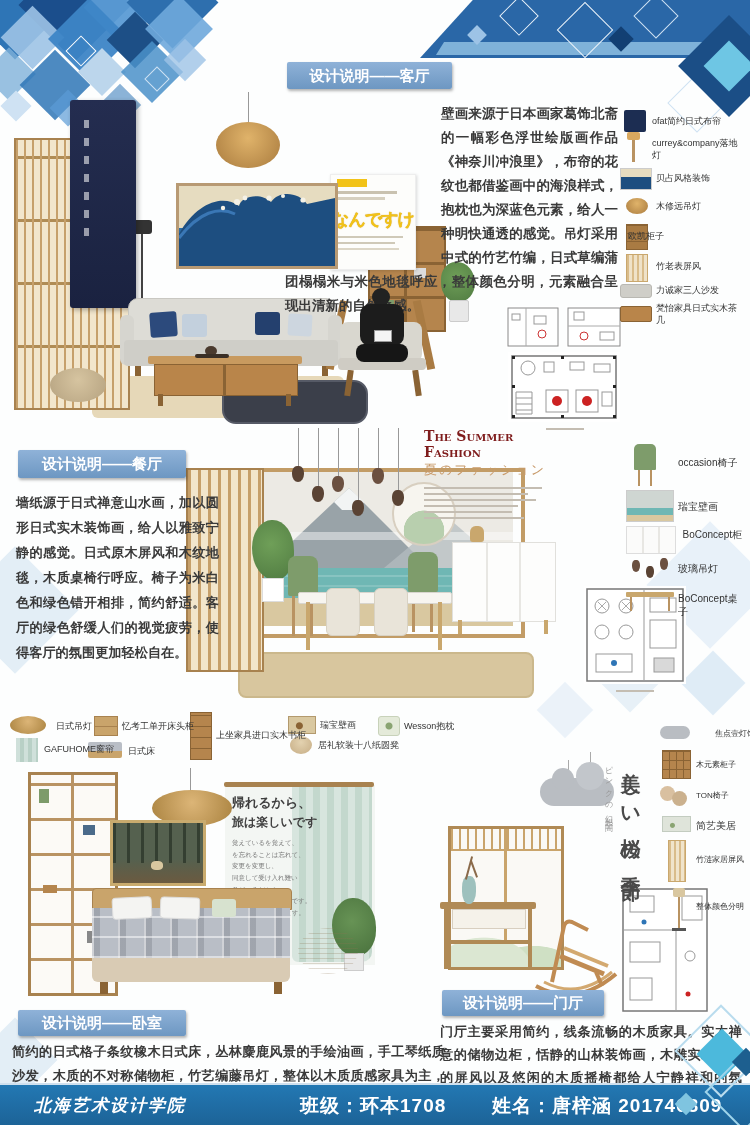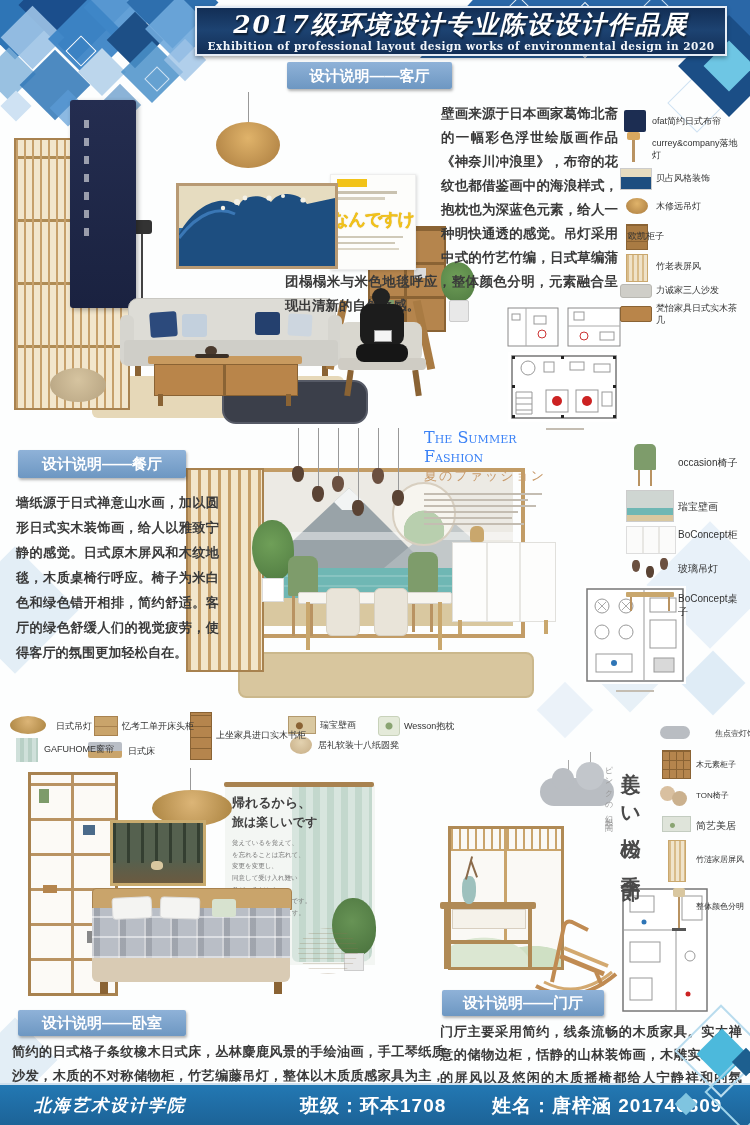--- a/index.html
+++ b/index.html
@@ -67,24 +67,20 @@
   <div class="diamond" style="left:711px;top:48px;width:36px;height:36px;background:#6ec6e4;z-index:4;"></div>
   <div class="diamond" style="left:676px;top:82px;width:40px;height:40px;border:1.5px solid #cfe2f3;z-index:3;"></div>
 
   <div class="diamond" style="left:-30px;top:565px;width:90px;height:90px;background:#bcd7ec;opacity:.4;"></div>
   <div class="diamond" style="left:665px;top:540px;width:90px;height:90px;background:#cfe2f3;opacity:.45;"></div>
   <div class="diamond" style="left:600px;top:640px;width:60px;height:60px;background:#bcd7ec;opacity:.35;"></div>
   <div class="diamond" style="left:690px;top:660px;width:46px;height:46px;background:#9dc3e6;opacity:.3;"></div>
   <div class="diamond" style="left:-15px;top:1030px;width:60px;height:60px;background:#bcd7ec;opacity:.4;"></div>
   <div class="diamond" style="left:545px;top:690px;width:40px;height:40px;background:#cfe2f3;opacity:.4;"></div>
 
-  <div class="banner">
-    <div class="banner-title">2017级环境设计专业陈设设计作品展</div>
-    <div class="banner-sub">Exhibition of professional layout design works of environmental design in 2020</div>
-  </div>
 
   <div class="badge" style="left:287px;top:62px;width:165px;height:27px;line-height:27px;">设计说明——客厅</div>
 
   <div class="body-text" style="left:285px;top:102px;width:333px;font-size:13.5px;line-height:24px;">
     <span class="abs" style="position:relative;float:left;width:150px;height:96px;margin:72px 6px 0 0;">
       <span class="abs" style="left:45px;top:0;width:84px;height:94px;background:#fdfdfb;border:1px solid #eee;box-shadow:1px 1px 3px rgba(0,0,0,.15);display:block;"></span>
       <span class="abs" style="left:52px;top:5px;width:30px;height:8px;background:#f2c318;display:block;"></span>
       <span class="abs" style="left:52px;top:17px;width:60px;height:3px;background:#c9c2b0;display:block;"></span>
       <span class="abs" style="left:52px;top:23px;width:48px;height:3px;background:#d6d0c0;display:block;"></span>
       <span class="abs" style="left:47px;top:34px;display:block;font-size:17px;font-weight:bold;color:#f2c318;text-shadow:0 0 1px #c98f00;letter-spacing:-1px;">なんですけ</span>
@@ -260,38 +256,38 @@
   <div class="abs" style="left:306px;top:602px;width:4px;height:48px;background:#c9a76d;z-index:7;"></div>
   <div class="abs" style="left:438px;top:602px;width:4px;height:48px;background:#c9a76d;z-index:7;"></div>
   <div class="abs" style="left:326px;top:588px;width:32px;height:46px;background:#e9e4d9;border:1px solid #d8d2c4;border-radius:6px;z-index:8;"></div>
   <div class="abs" style="left:374px;top:588px;width:32px;height:46px;background:#e9e4d9;border:1px solid #d8d2c4;border-radius:6px;z-index:8;"></div>
   <div class="abs" style="left:452px;top:542px;width:102px;height:78px;background:#fdfdfc;border:1px solid #e1e0dc;background-image:linear-gradient(90deg,transparent 0 33px,#e8e7e3 33px 35px,transparent 35px 66px,#e8e7e3 66px 68px,transparent 68px);z-index:6;"></div>
   <div class="abs" style="left:458px;top:620px;width:4px;height:14px;background:#c9a76d;z-index:6;"></div>
   <div class="abs" style="left:544px;top:620px;width:4px;height:14px;background:#c9a76d;z-index:6;"></div>
   <div class="abs" style="left:470px;top:526px;width:14px;height:16px;background:#c9a76d;border-radius:40% 40% 20% 20%;z-index:7;"></div>
 
   <div class="abs" style="left:424px;top:428px;width:150px;z-index:6;">
-    <div style="font-family:'DejaVu Serif','Liberation Serif',serif;font-variant:small-caps;font-weight:normal;font-size:16px;color:#3b82f6;">The Summer Fashion</div>
+    <div style="font-family:'DejaVu Serif','Liberation Serif',serif;font-variant:small-caps;font-weight:bold;font-size:14px;color:#7f1d1d;">The Summer Fashion</div>
     <div style="font-size:13px;color:#c89a6a;letter-spacing:2px;margin-top:1px;">夏のファッション</div>
     <div class="bar" style="position:static;width:118px;margin-top:8px;"></div>
     <div class="bar" style="position:static;width:104px;margin-top:4px;"></div>
     <div class="bar" style="position:static;width:112px;margin-top:4px;"></div>
     <div class="bar" style="position:static;width:94px;margin-top:4px;"></div>
     <div class="bar" style="position:static;width:88px;margin-top:4px;"></div>
     <div class="bar" style="position:static;width:100px;margin-top:4px;"></div>
   </div>
 
   <div class="thumb" style="left:634px;top:444px;width:22px;height:26px;background:#7e9c6b;border-radius:5px 5px 1px 1px;"></div>
   <div class="thumb" style="left:638px;top:470px;width:2px;height:16px;background:#b99362;"></div>
   <div class="thumb" style="left:650px;top:470px;width:2px;height:16px;background:#b99362;"></div>
   <div class="item-label" style="left:678px;top:456px;width:70px;font-size:10px;">occasion椅子</div>
   <div class="thumb" style="left:626px;top:490px;width:46px;height:30px;background:linear-gradient(180deg,#cfd6d2 0 55%,#6fb7b4 55% 80%,#d9c8a0 80%);border:1px solid #ccc;"></div>
   <div class="item-label" style="left:678px;top:500px;width:70px;font-size:10px;">瑞宝壁画</div>
   <div class="thumb" style="left:626px;top:526px;width:48px;height:26px;background:#fbfbfa;border:1px solid #ddd;background-image:linear-gradient(90deg,transparent 0 15px,#e8e7e3 15px 17px,transparent 17px 31px,#e8e7e3 31px 33px,transparent 33px);"></div>
-  <div class="item-label" style="left:678px;top:528px;width:64px;font-size:10px;">BoConcept柜</div>
+  <div class="item-label" style="left:678px;top:528px;width:64px;font-size:10px;text-align:right;">BoConcept柜</div>
   <div class="thumb" style="left:632px;top:560px;width:8px;height:12px;background:#6b5040;border-radius:45% 45% 55% 55%;"></div>
   <div class="thumb" style="left:646px;top:566px;width:8px;height:12px;background:#5a4334;border-radius:45% 45% 55% 55%;"></div>
   <div class="thumb" style="left:660px;top:558px;width:8px;height:12px;background:#6b5040;border-radius:45% 45% 55% 55%;"></div>
   <div class="item-label" style="left:678px;top:562px;width:70px;font-size:10px;">玻璃吊灯</div>
   <div class="thumb" style="left:626px;top:592px;width:48px;height:5px;background:#c9a76d;border-radius:1px;"></div>
   <div class="thumb" style="left:630px;top:597px;width:2px;height:14px;background:#b99362;"></div>
   <div class="thumb" style="left:668px;top:597px;width:2px;height:14px;background:#b99362;"></div>
   <div class="item-label" style="left:678px;top:592px;width:64px;font-size:10px;">BoConcept桌子</div>
 
   <div class="plan" style="left:584px;top:586px;width:102px;height:98px;">

